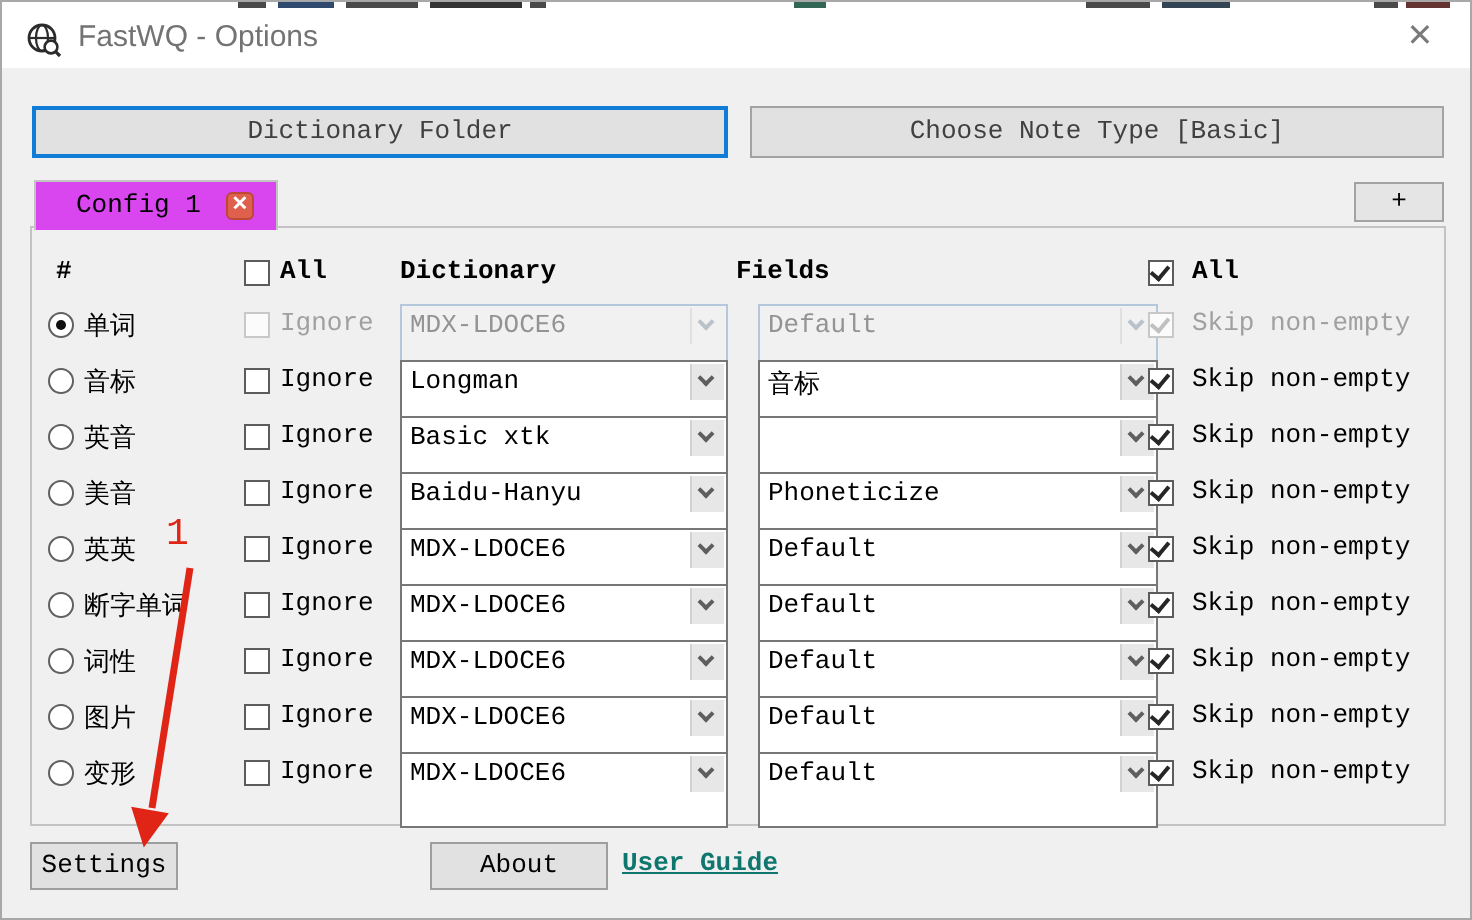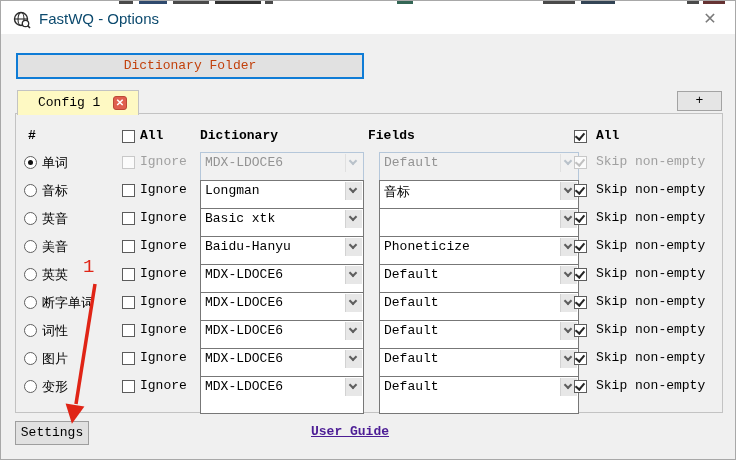--- a/index.html
+++ b/index.html
@@ -9,38 +9,38 @@
     border:1px solid #a8a8a8; overflow:hidden;
   }
   
   .artifact { position:absolute; left:0; top:0; width:736px; height:3px; background:#fff; }
   .artifact span { position:absolute; top:0; height:3px; background:#4a4a4a; display:block; }
   
   .titlebar { position:absolute; left:0; top:3px; width:100%; height:30px; background:#ffffff; }
   .app-icon { position:absolute; left:12px; top:7px; width:18px; height:18px; }
   .title-text {
     position:absolute; left:38px; top:6px; font-family:"Liberation Sans","DejaVu Sans",sans-serif;
-    font-size:15px; color:#0c4a6e; white-space:nowrap;
+    font-size:15px; color:#737373; white-space:nowrap;
   }
   .close-x {
     position:absolute; right:14px; top:4px; width:22px; height:22px; text-align:center;
     line-height:22px; font-size:16px; color:#7a7a7a; cursor:default;
     font-family:"Liberation Sans",sans-serif;
   }
   
   .bigbtn {
     position:absolute; height:26px; background:#e1e1e1; border:1px solid #a3a3a3;
-    font-size:13px; text-align:center; line-height:24px; color:#c2410c;
+    font-size:13px; text-align:center; line-height:24px; color:#404040;
   }
   .bigbtn.focused { border:2px solid #0f7cd6; line-height:22px; }
   #btn-dict-folder { left:15px; top:52px; width:348px; }
   #btn-note-type  { left:374px; top:52px; width:347px; }
   
   .tab {
-    position:absolute; left:16px; top:89px; width:122px; height:25px; background:#fef9c3;
+    position:absolute; left:16px; top:89px; width:122px; height:25px; background:#d946ef;
     border:1px solid #c3c3c3; border-bottom:none; z-index:2; font-size:13px;
   }
   .tab .tab-label { position:absolute; left:20px; top:4px; color:#000; }
   .tab-close {
     position:absolute; right:11px; top:5px; width:14px; height:14px; background:#e0604e;
     border:1px solid #bb4936; border-radius:3px; color:#fff; font-size:10px; font-weight:bold;
     text-align:center; line-height:12px; font-family:"Liberation Sans",sans-serif;
   }
   .plusbtn {
     position:absolute; left:676px; top:90px; width:45px; height:20px; background:#e5e5e5;
@@ -92,21 +92,21 @@
   .fbtn {
     position:absolute; top:420px; height:24px; background:#e1e1e1; border:1px solid #9e9e9e;
     font-size:13px; text-align:center; line-height:22px; color:#000;
   }
   #btn-settings { left:14px; width:74px; }
   #btn-update   { left:116px; width:91px; }
   #btn-about    { left:214px; width:89px; }
   #btn-ok       { left:646px; width:75px; }
   .guide-link {
     position:absolute; left:310px; top:423px; font-size:13px; font-weight:bold;
-    color:#4c1d95; text-decoration:underline; white-space:nowrap;
+    color:#0f766e; text-decoration:underline; white-space:nowrap;
   }
   
   .step-num {
     position:absolute; left:82px; top:255px; font-size:19px; color:#e02416; z-index:5;
   }
   .arrow-overlay { position:absolute; left:0; top:0; width:736px; height:460px; pointer-events:none; z-index:6; }
 </style>
 </head>
 <body>
 
@@ -131,20 +131,21 @@
       <ellipse cx="8" cy="8" rx="3" ry="6.5" fill="none" stroke="#2b2b2b" stroke-width="1.1"></ellipse>
       <line x1="1.5" y1="8" x2="14.5" y2="8" stroke="#2b2b2b" stroke-width="1.1"></line>
       <circle cx="12.5" cy="12.5" r="3.2" fill="#fff" stroke="#2b2b2b" stroke-width="1.3"></circle>
       <line x1="14.8" y1="14.8" x2="17" y2="17" stroke="#2b2b2b" stroke-width="1.6"></line>
     </svg>
     <span class="title-text">FastWQ - Options</span>
     <span class="close-x">✕</span>
   </div>
 
   <div class="bigbtn focused" id="btn-dict-folder">Dictionary Folder</div>
+  <div class="bigbtn" id="btn-note-type">Choose Note Type [Basic]</div>
 
   <div class="tab">
     <span class="tab-label">Config 1</span>
     <span class="tab-close">✕</span>
   </div>
   <div class="plusbtn">+</div>
 
   <div class="pane">
     <span class="hdr" style="left:12px;">#</span>
     <span class="cb" style="left:106px; top:16px;"></span>
@@ -336,15 +337,16 @@
       </div>
   </div>
 
   <span class="step-num">1</span>
   <svg class="arrow-overlay" viewBox="0 0 736 460">
     <line x1="94" y1="283" x2="75" y2="403" stroke="#e02416" stroke-width="3.5"></line>
     <polygon points="70.9,422.7 83.4,405.6 64.6,402.4" fill="#e02416"></polygon>
   </svg>
 
   <div class="fbtn" id="btn-settings">Settings</div>
+  <div class="fbtn" id="btn-about">About</div>
   <span class="guide-link">User Guide</span>
 
 </div>
 
 </body></html>

